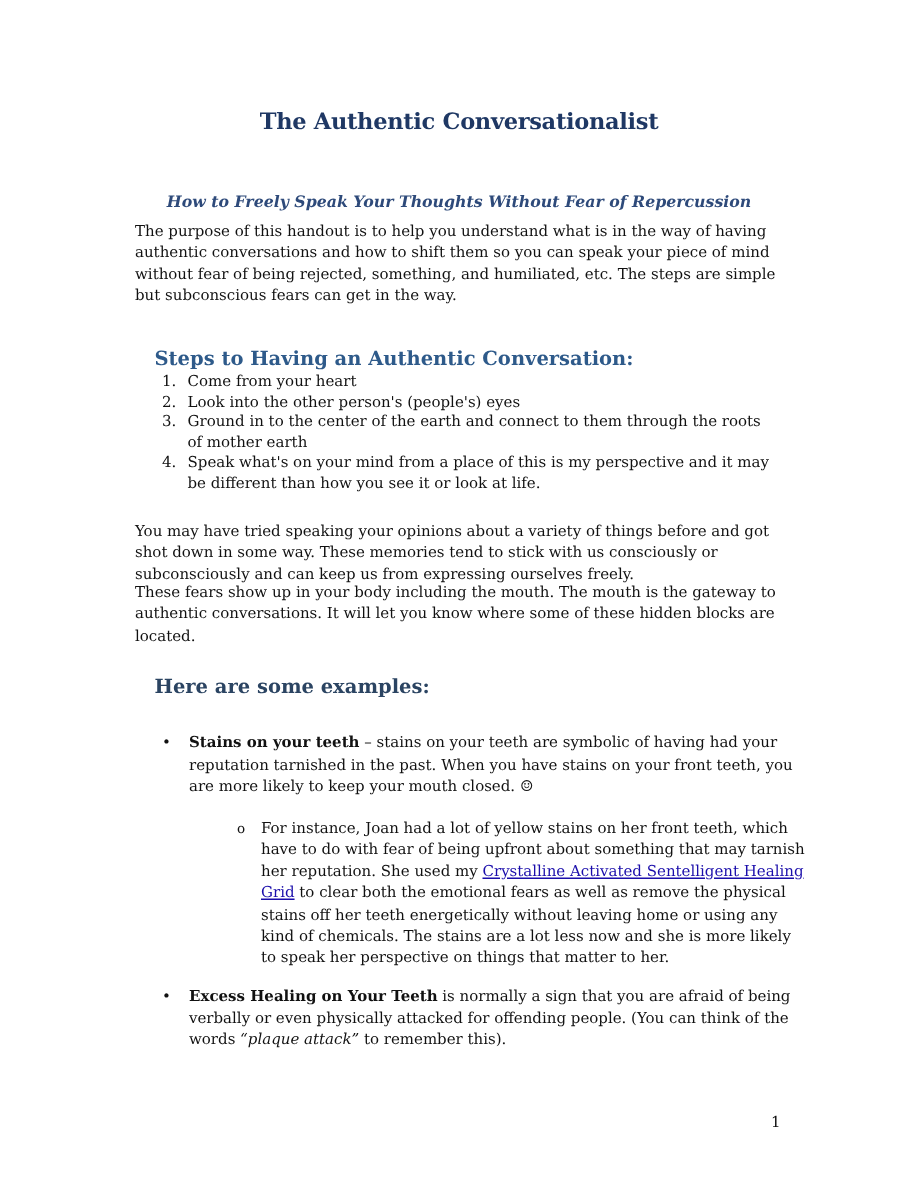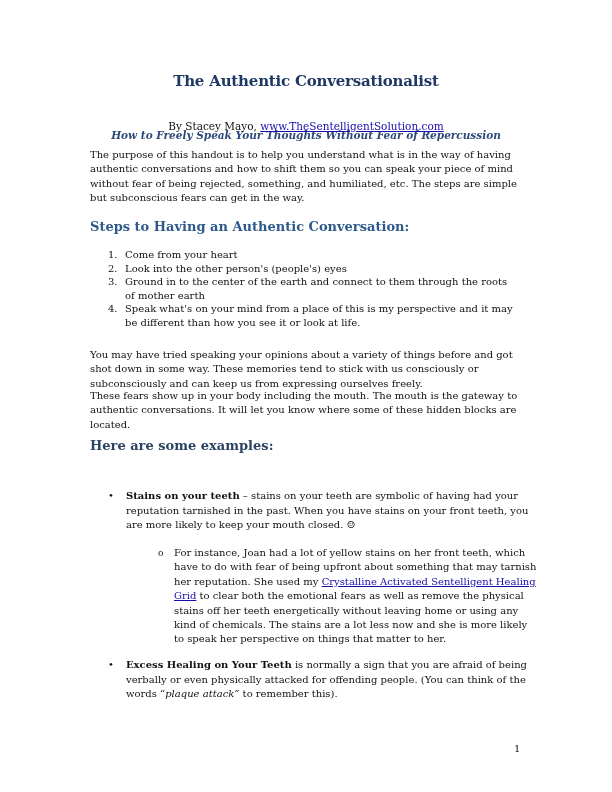--- a/index.html
+++ b/index.html
@@ -8,43 +8,40 @@
   .page { position: absolute; left: 0; top: 0; width: 510px; height: 792px; }
   .title { position: absolute; left: 0; width: 612px; top: 72px; text-align: center;
            font-family: "DejaVu Serif", serif; font-weight: bold; font-size: 15px; color: #1f3864; letter-spacing: -0.2px; }
   .subtitle { position: absolute; left: 0; width: 612px; top: 93px; text-align: center;
               font-family: "DejaVu Serif", serif; font-weight: bold; font-style: italic; font-size: 10.5px; color: #2e4a7a; margin-top: 36px; }
   .byline { position: absolute; left: 0; width: 612px; top: 120px; text-align: center;
             font-size: 10.5px; }
   .byline a { color: #1a0dab; text-decoration: underline; }
   .para { position: absolute; left: 90px; width: 430px; font-size: 10px; line-height: 14.3px; }
   .u { }
-  h2 { position: absolute; left: 90px; margin: 0; font-family: "DejaVu Serif", serif; font-weight: bold;
+  h2 { position: absolute; left: 90px; margin: 13px; font-family: "DejaVu Serif", serif; font-weight: bold;
        font-size: 13px; color: #2e5a8a; }
   h2.dark { color: #2b4462; }
   ol.steps { position: absolute; left: 90px; top: 248px; width: 430px; margin: 0; padding: 0; list-style: none;
              font-size: 10px; line-height: 13.6px; }
   ol.steps li { position: relative; padding-left: 35px; }
   ol.steps li .num { position: absolute; left: 18px; top: 0; }
   .bullet { position: absolute; left: 108px; width: 415px; font-size: 10px; line-height: 14.5px; padding-left: 18px; }
   .bullet .dot { position: absolute; left: 0; top: 0; }
   .sub { position: absolute; left: 158px; width: 365px; font-size: 10px; line-height: 14.4px; padding-left: 16px; }
   .sub .circ { position: absolute; left: 0; top: 0; font-size: 9px; }
   .sub a { color: #1a0dab; text-decoration: underline; }
   .pagenum { position: absolute; left: 514px; top: 743px; font-size: 10px; }
 </style>
 </head>
 <body>
 
 <div class="page">
   <div class="title">The Authentic Conversationalist</div>
   <div class="subtitle">How to Freely Speak Your Thoughts Without Fear of Repercussion</div>
-  <div class="byline">
-    <span>By Stacey Mayo, </span><a>www.TheSentelligentSolution.com</a>
-  </div>
 
   <div class="para" style="top:148px;">
     <span>The purpose of this handout is to help you understand what is in the way of having authentic conversations </span><span class="u">and how to shift them so you can speak your piece of mind</span><span> without fear of being rejected, something, and humiliated, etc. The steps are simple but subconscious fears can get in the way.</span>
   </div>
 
   <h2 style="top:219px;">Steps to Having an Authentic Conversation:</h2>
 
   <ol class="steps">
     <li><span class="num">1.</span><span>Come from your heart</span></li>
     <li><span class="num">2.</span><span>Look into the other person's (people's) eyes</span></li>

